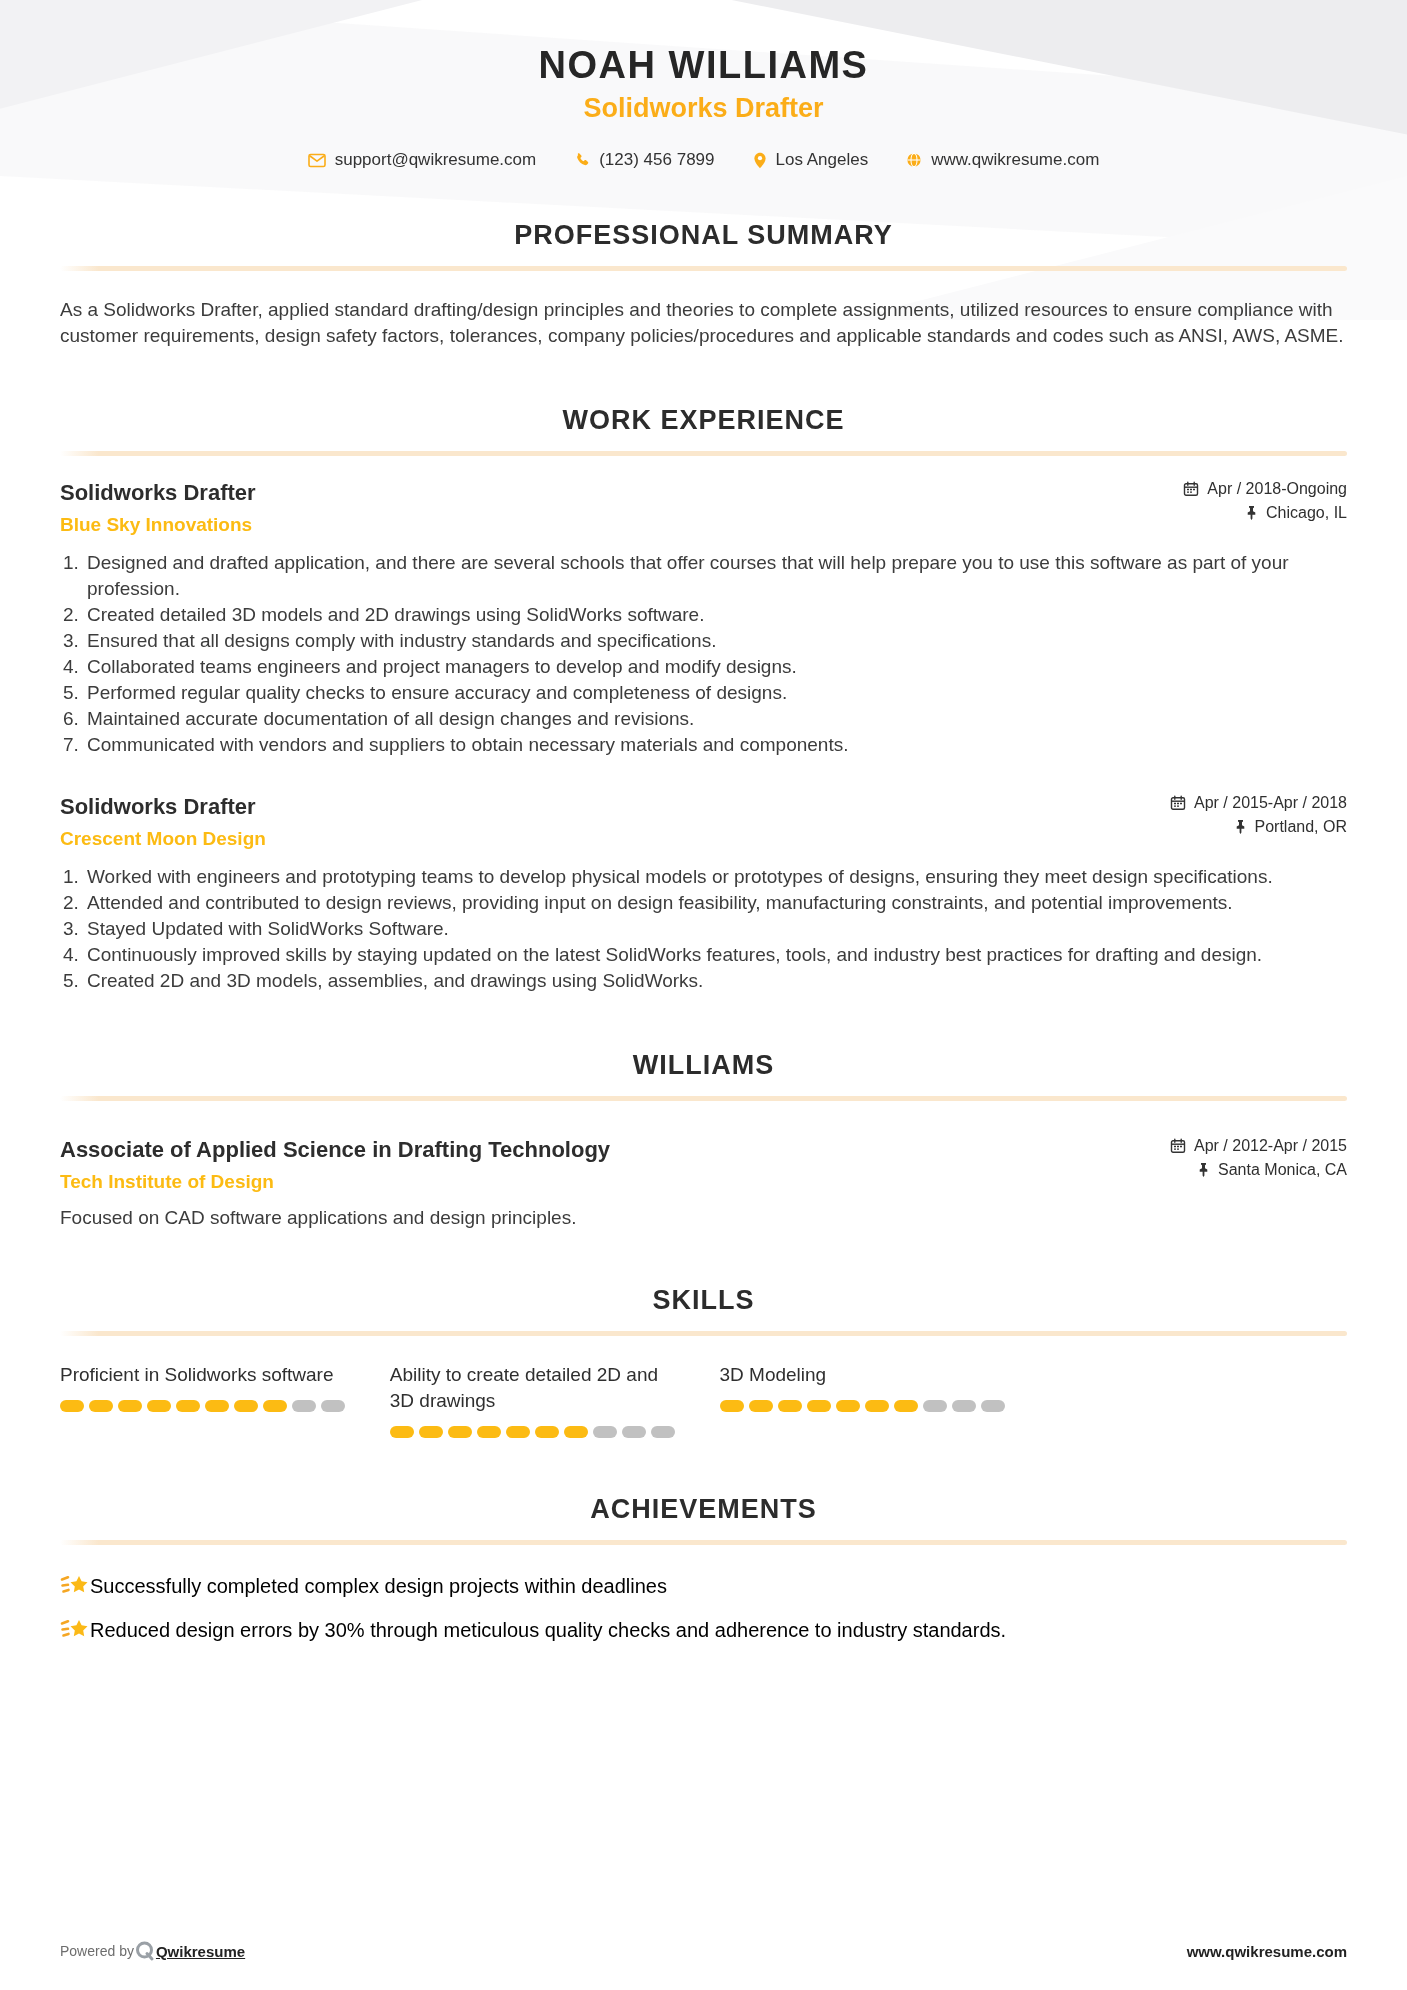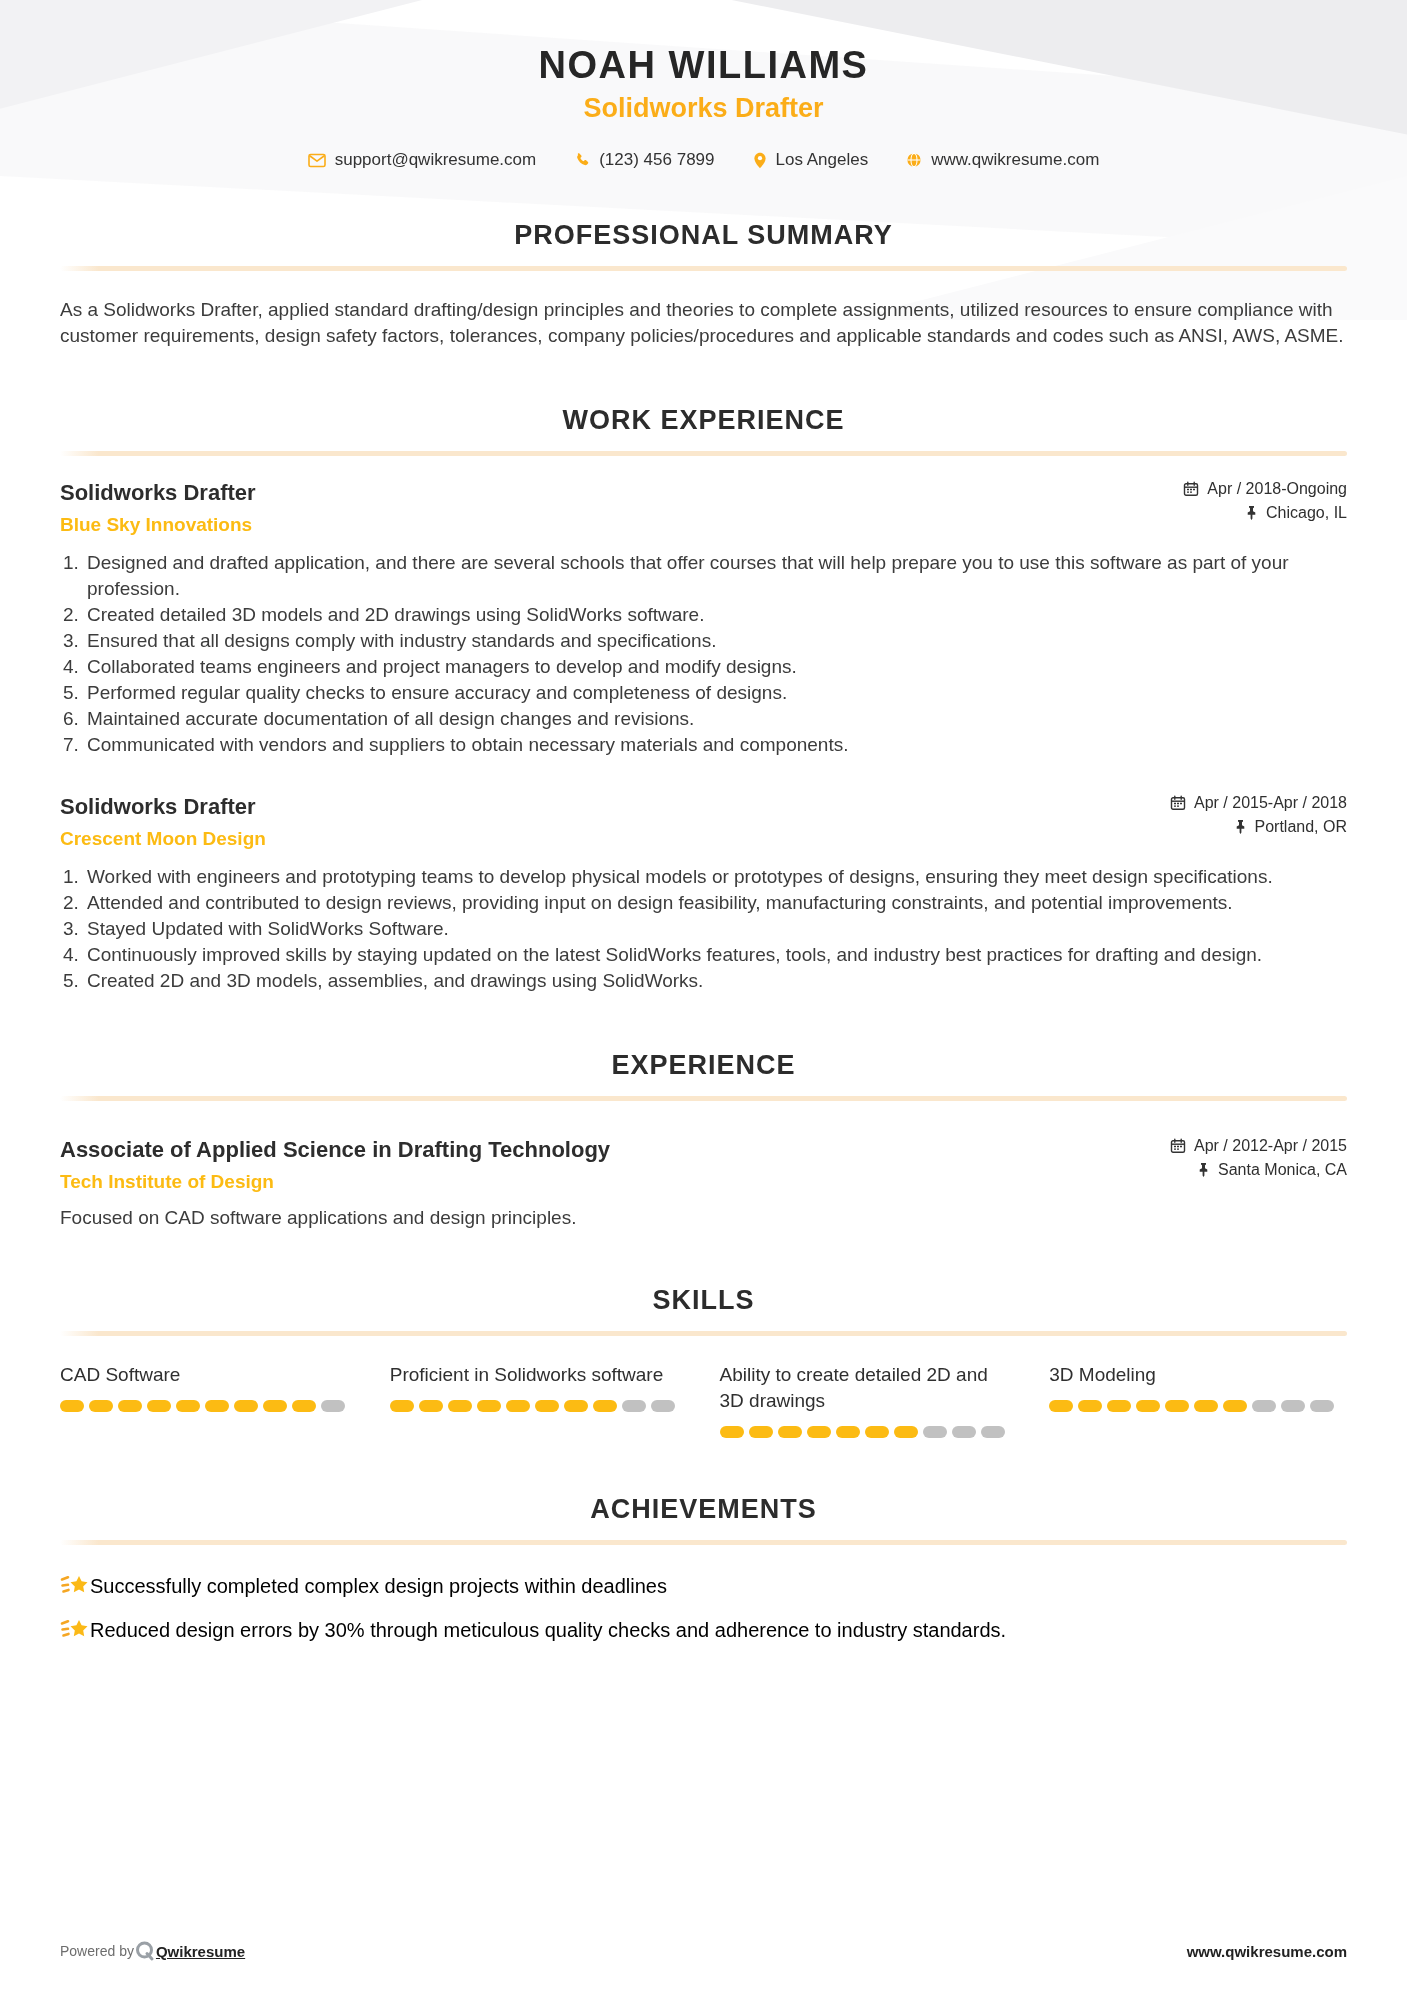--- a/index.html
+++ b/index.html
@@ -192,21 +192,21 @@
     </div>
     <ol class="bullets">
       <li>Worked with engineers and prototyping teams to develop physical models or prototypes of designs, ensuring they meet design specifications.</li>
       <li>Attended and contributed to design reviews, providing input on design feasibility, manufacturing constraints, and potential improvements.</li>
       <li>Stayed Updated with SolidWorks Software.</li>
       <li>Continuously improved skills by staying updated on the latest SolidWorks features, tools, and industry best practices for drafting and design.</li>
       <li>Created 2D and 3D models, assemblies, and drawings using SolidWorks.</li>
     </ol>
   </div>
 
-  <div class="sec-title mt-section">EXPERIENCE</div>
+  <div class="sec-title mt-section">WILLIAMS</div>
   <div class="sec-rule"></div>
 
   <div class="edu">
     <div class="job-head">
       <div>
         <div class="role">Associate of Applied Science in Drafting Technology</div>
         <div class="company">Tech Institute of Design</div>
       </div>
       <div class="meta">
         <div class="meta-row">
@@ -231,35 +231,20 @@
       </div>
     </div>
     <div class="edu-note">Focused on CAD software applications and design principles.</div>
   </div>
 
   <div class="sec-title mt-section">SKILLS</div>
   <div class="sec-rule"></div>
 
   <div class="skills-grid">
     <div>
-      <div class="skill-label">CAD Software</div>
-      <div class="skill-dots">
-          <span class="dot filled"></span>
-          <span class="dot filled"></span>
-          <span class="dot filled"></span>
-          <span class="dot filled"></span>
-          <span class="dot filled"></span>
-          <span class="dot filled"></span>
-          <span class="dot filled"></span>
-          <span class="dot filled"></span>
-          <span class="dot filled"></span>
-          <span class="dot"></span>
-        </div>
-    </div>
-    <div>
       <div class="skill-label">Proficient in Solidworks software</div>
       <div class="skill-dots">
           <span class="dot filled"></span>
           <span class="dot filled"></span>
           <span class="dot filled"></span>
           <span class="dot filled"></span>
           <span class="dot filled"></span>
           <span class="dot filled"></span>
           <span class="dot filled"></span>
           <span class="dot filled"></span>

